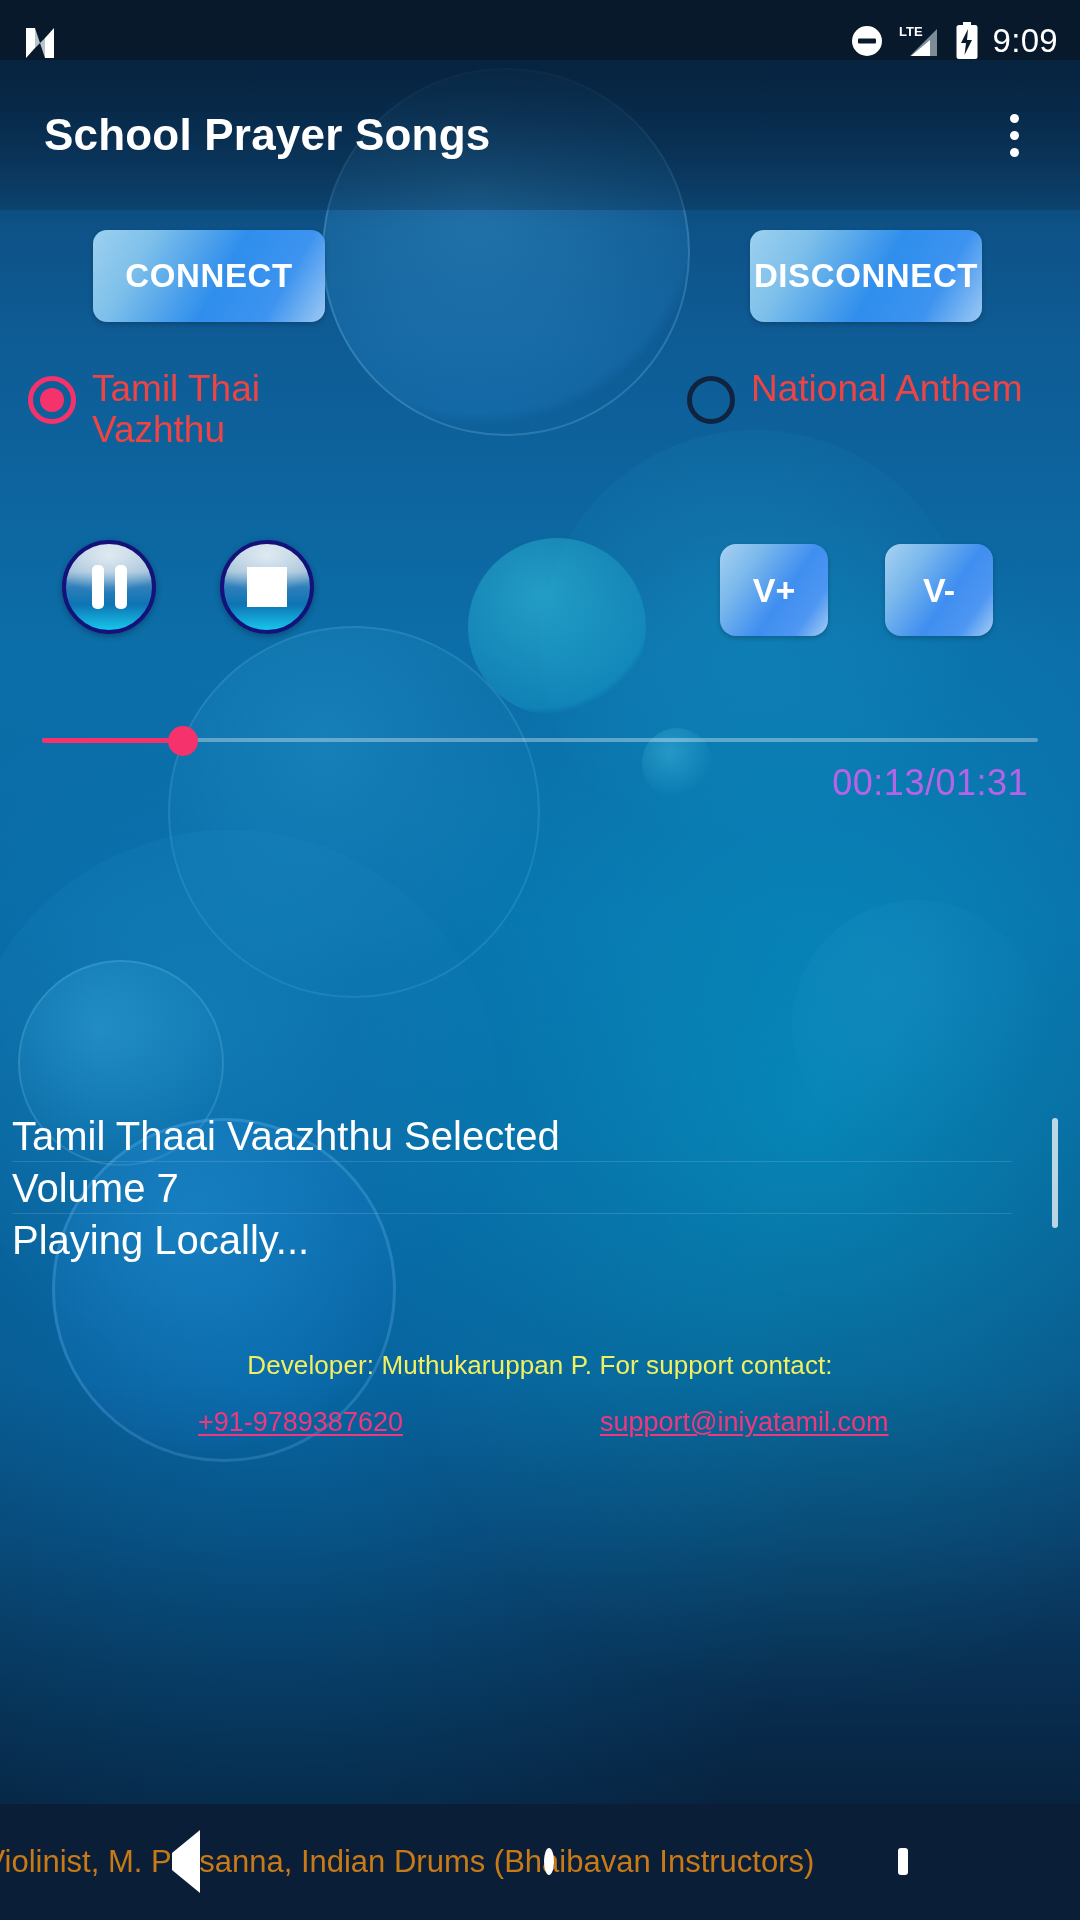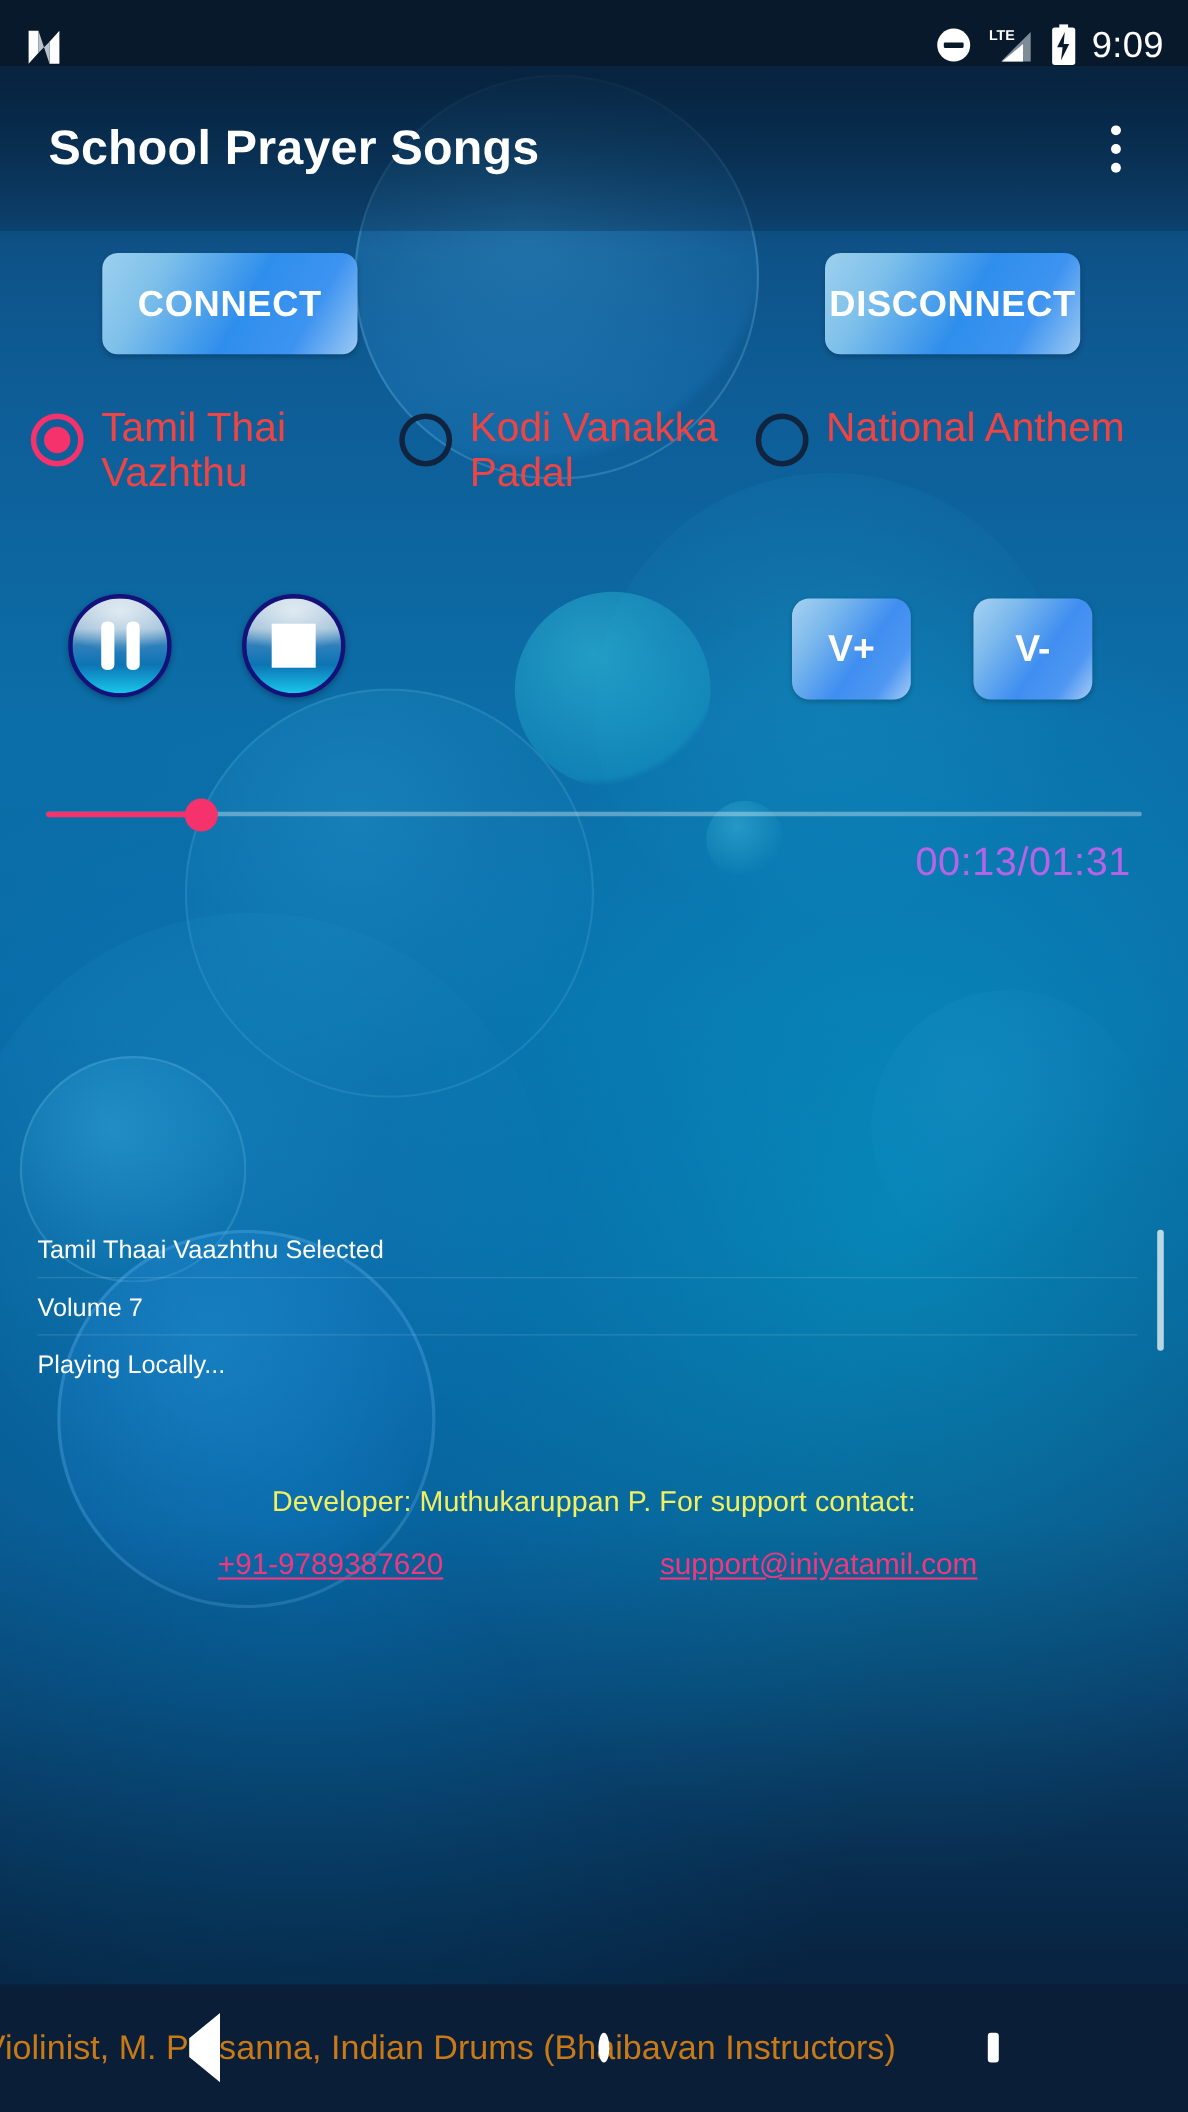--- a/index.html
+++ b/index.html
@@ -113,22 +113,22 @@
   #seek-fill{ position:absolute; left:42px; top:28px; width:143px; height:5px;
               background:#f5326b; border-radius:3px; }
   #seek-thumb{ position:absolute; left:168px; top:16px; width:30px; height:30px;
                border-radius:50%; background:#f5326b; }
 
   #time-label{ position:absolute; top:552px; right:52px;
                color:#b763e8; font-size:36px; letter-spacing:.5px; }
 
   
   #log{ position:absolute; top:900px; left:0; width:1080px; height:165px; }
-  .log-line{ position:absolute; left:34px; width:1000px; height:52px;
-             color:#fff; font-size:23px; line-height:52px;
+  .log-line{ position:absolute; left:12px; width:1000px; height:52px;
+             color:#fff; font-size:40px; line-height:52px;
              border-bottom:1px solid rgba(255,255,255,.13); }
   #log-0{ top:0; }
   #log-1{ top:52px; }
   #log-2{ top:104px; border-bottom:none; }
   #log-scroll{ position:absolute; right:22px; top:8px; width:6px; height:110px;
                background:rgba(255,255,255,.72); border-radius:3px; }
 
   
   #footer{ position:absolute; top:1140px; left:0; width:1080px; height:130px; text-align:center; }
   #dev-line{ color:#f2f060; font-size:26px; letter-spacing:.1px; }
@@ -224,24 +224,20 @@
   <div class="btn-row">
     <button class="cbtn" id="btn-disconnect">DISCONNECT</button>
     <button class="cbtn" id="btn-connect">CONNECT</button>
   </div>
 
   <div id="radio-group">
     <div class="radio-item" id="radio-0">
       <span class="radio-mark on"></span>
       <span class="radio-label">Tamil Thai Vazhthu</span>
     </div>
-    <div class="radio-item" id="radio-1">
-      <span class="radio-mark off"></span>
-      <span class="radio-label">Kodi Vanakka Padal</span>
-    </div>
     <div class="radio-item" id="radio-2">
       <span class="radio-mark off"></span>
       <span class="radio-label">National Anthem</span>
     </div>
   </div>
 
   <div id="media-row">
     <div class="rbtn" id="btn-pause">
       <span class="pause-glyph">
         <span></span>

